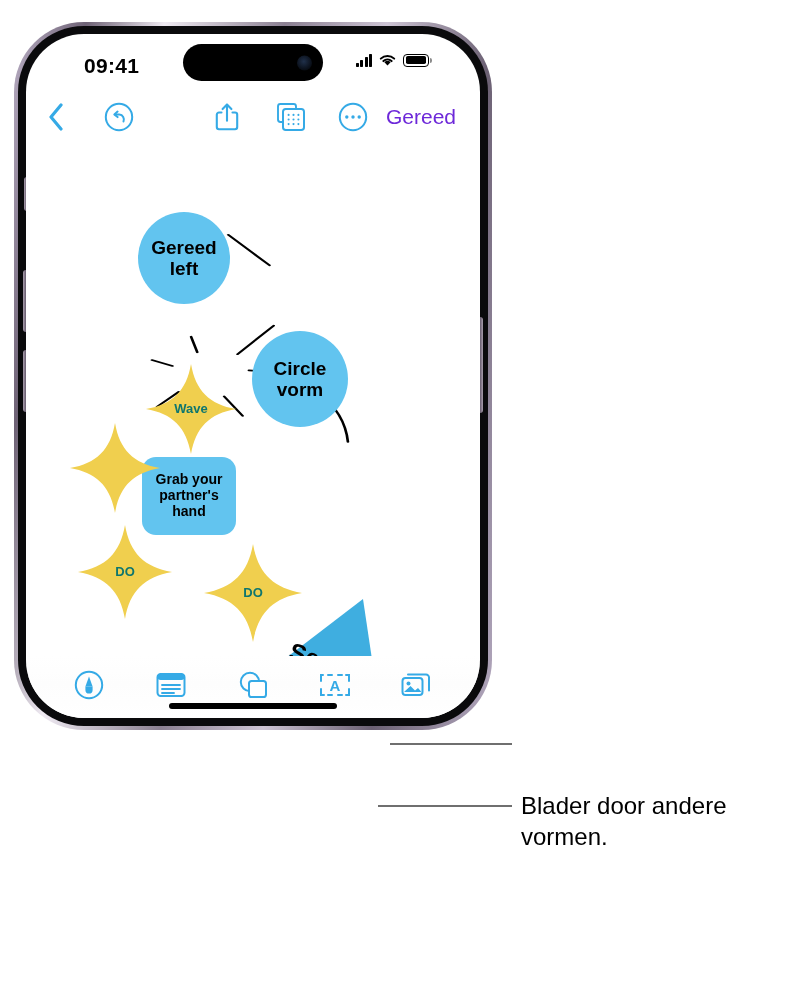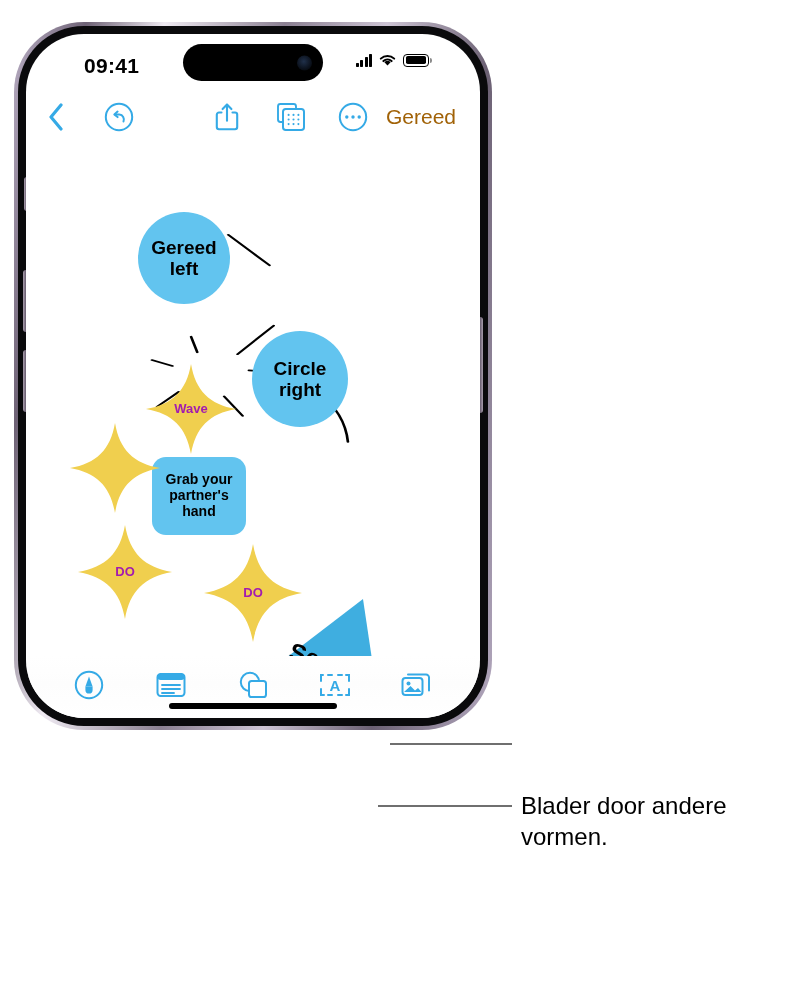--- a/index.html
+++ b/index.html
@@ -66,36 +66,36 @@
   .top-toolbar {
     position: absolute; top: 58px; left: 0; right: 0; height: 50px;
     display: flex; align-items: center; z-index: 18;
   }
   .tb { position: absolute; display:flex; align-items:center; justify-content:center; }
   .tb-back   { left: 22px; }
   .tb-undo   { left: 78px; }
   .tb-share  { left: 188px; }
   .tb-boards { left: 250px; }
   .tb-more   { left: 312px; }
-  .tb-done   { right: 24px; font-size: 21px; color: #a16207; font-weight: 500; }
+  .tb-done   { right: 24px; font-size: 21px; color: #6d28d9; font-weight: 500; }
 
   
   .canvas { position: absolute; top: 108px; left: 0; right: 0; bottom: 62px; overflow: hidden; background:#fff; }
   .canvas svg.links { position:absolute; inset:0; width:100%; height:100%; }
 
   .node { position: absolute; display:flex; align-items:center; justify-content:center; text-align:center; }
   .node-circle { background: #62C4EF; border-radius: 50%; }
   .node-rounded { background: #62C4EF; border-radius: 14px; }
   .node-label { font-weight: bold; color:#000; line-height: 1.12; }
 
   .star { position:absolute; }
   .star svg { display:block; }
   .star .star-label {
     position:absolute; inset:0; display:flex; align-items:center; justify-content:center;
-    font-weight:bold; color:#a21caf; line-height:1.1; text-align:center;
+    font-weight:bold; color:#0f766e; line-height:1.1; text-align:center;
   }
   .misspelled { border-bottom: 2px dotted #E03A2F; padding-bottom: 0px; }
 
   .tri-node { position:absolute; }
   .tri-node .tri-label {
     position:absolute; left: 22px; top: 46px;
     font-size: 25px; font-weight: bold; color:#000;
     transform: rotate(18deg); white-space: nowrap;
   }
 
@@ -239,23 +239,23 @@
             <line x1="170" y1="392" x2="155" y2="443"></line>
             <line x1="192" y1="392" x2="210" y2="422"></line>
             <path d="M216 352 C 272 356, 308 404, 312 462"></path>
           </g>
         </svg>
 
         <div class="node node-circle" style="left:112px; top:70px; width:92px; height:92px;">
           <span class="node-label" style="font-size:19px;">Gereed left</span>
         </div>
         <div class="node node-circle" style="left:226px; top:189px; width:96px; height:96px;">
-          <span class="node-label" style="font-size:19px;">Circle right</span>
-        </div>
-        <div class="node node-rounded" style="left:126px; top:315px; width:94px; height:78px;">
+          <span class="node-label" style="font-size:19px;">Circle vorm</span>
+        </div>
+        <div class="node node-rounded" style="left:116px; top:315px; width:94px; height:78px;">
           <span class="node-label" style="font-size:14px; padding:0 6px;">Grab your partner's hand</span>
         </div>
 
         <div class="star" style="left:119px; top:221px; width:92px; height:92px;">
           <svg width="92" height="92" viewBox="0 0 100 100">
             <path d="M50 1 C55 30 70 45 99 50 C70 55 55 70 50 99 C45 70 30 55 1 50 C30 45 45 30 50 1 Z" fill="#F0CF4E"></path>
           </svg>
           <span class="star-label" style="font-size:13px;">Wave</span>
         </div>
 

